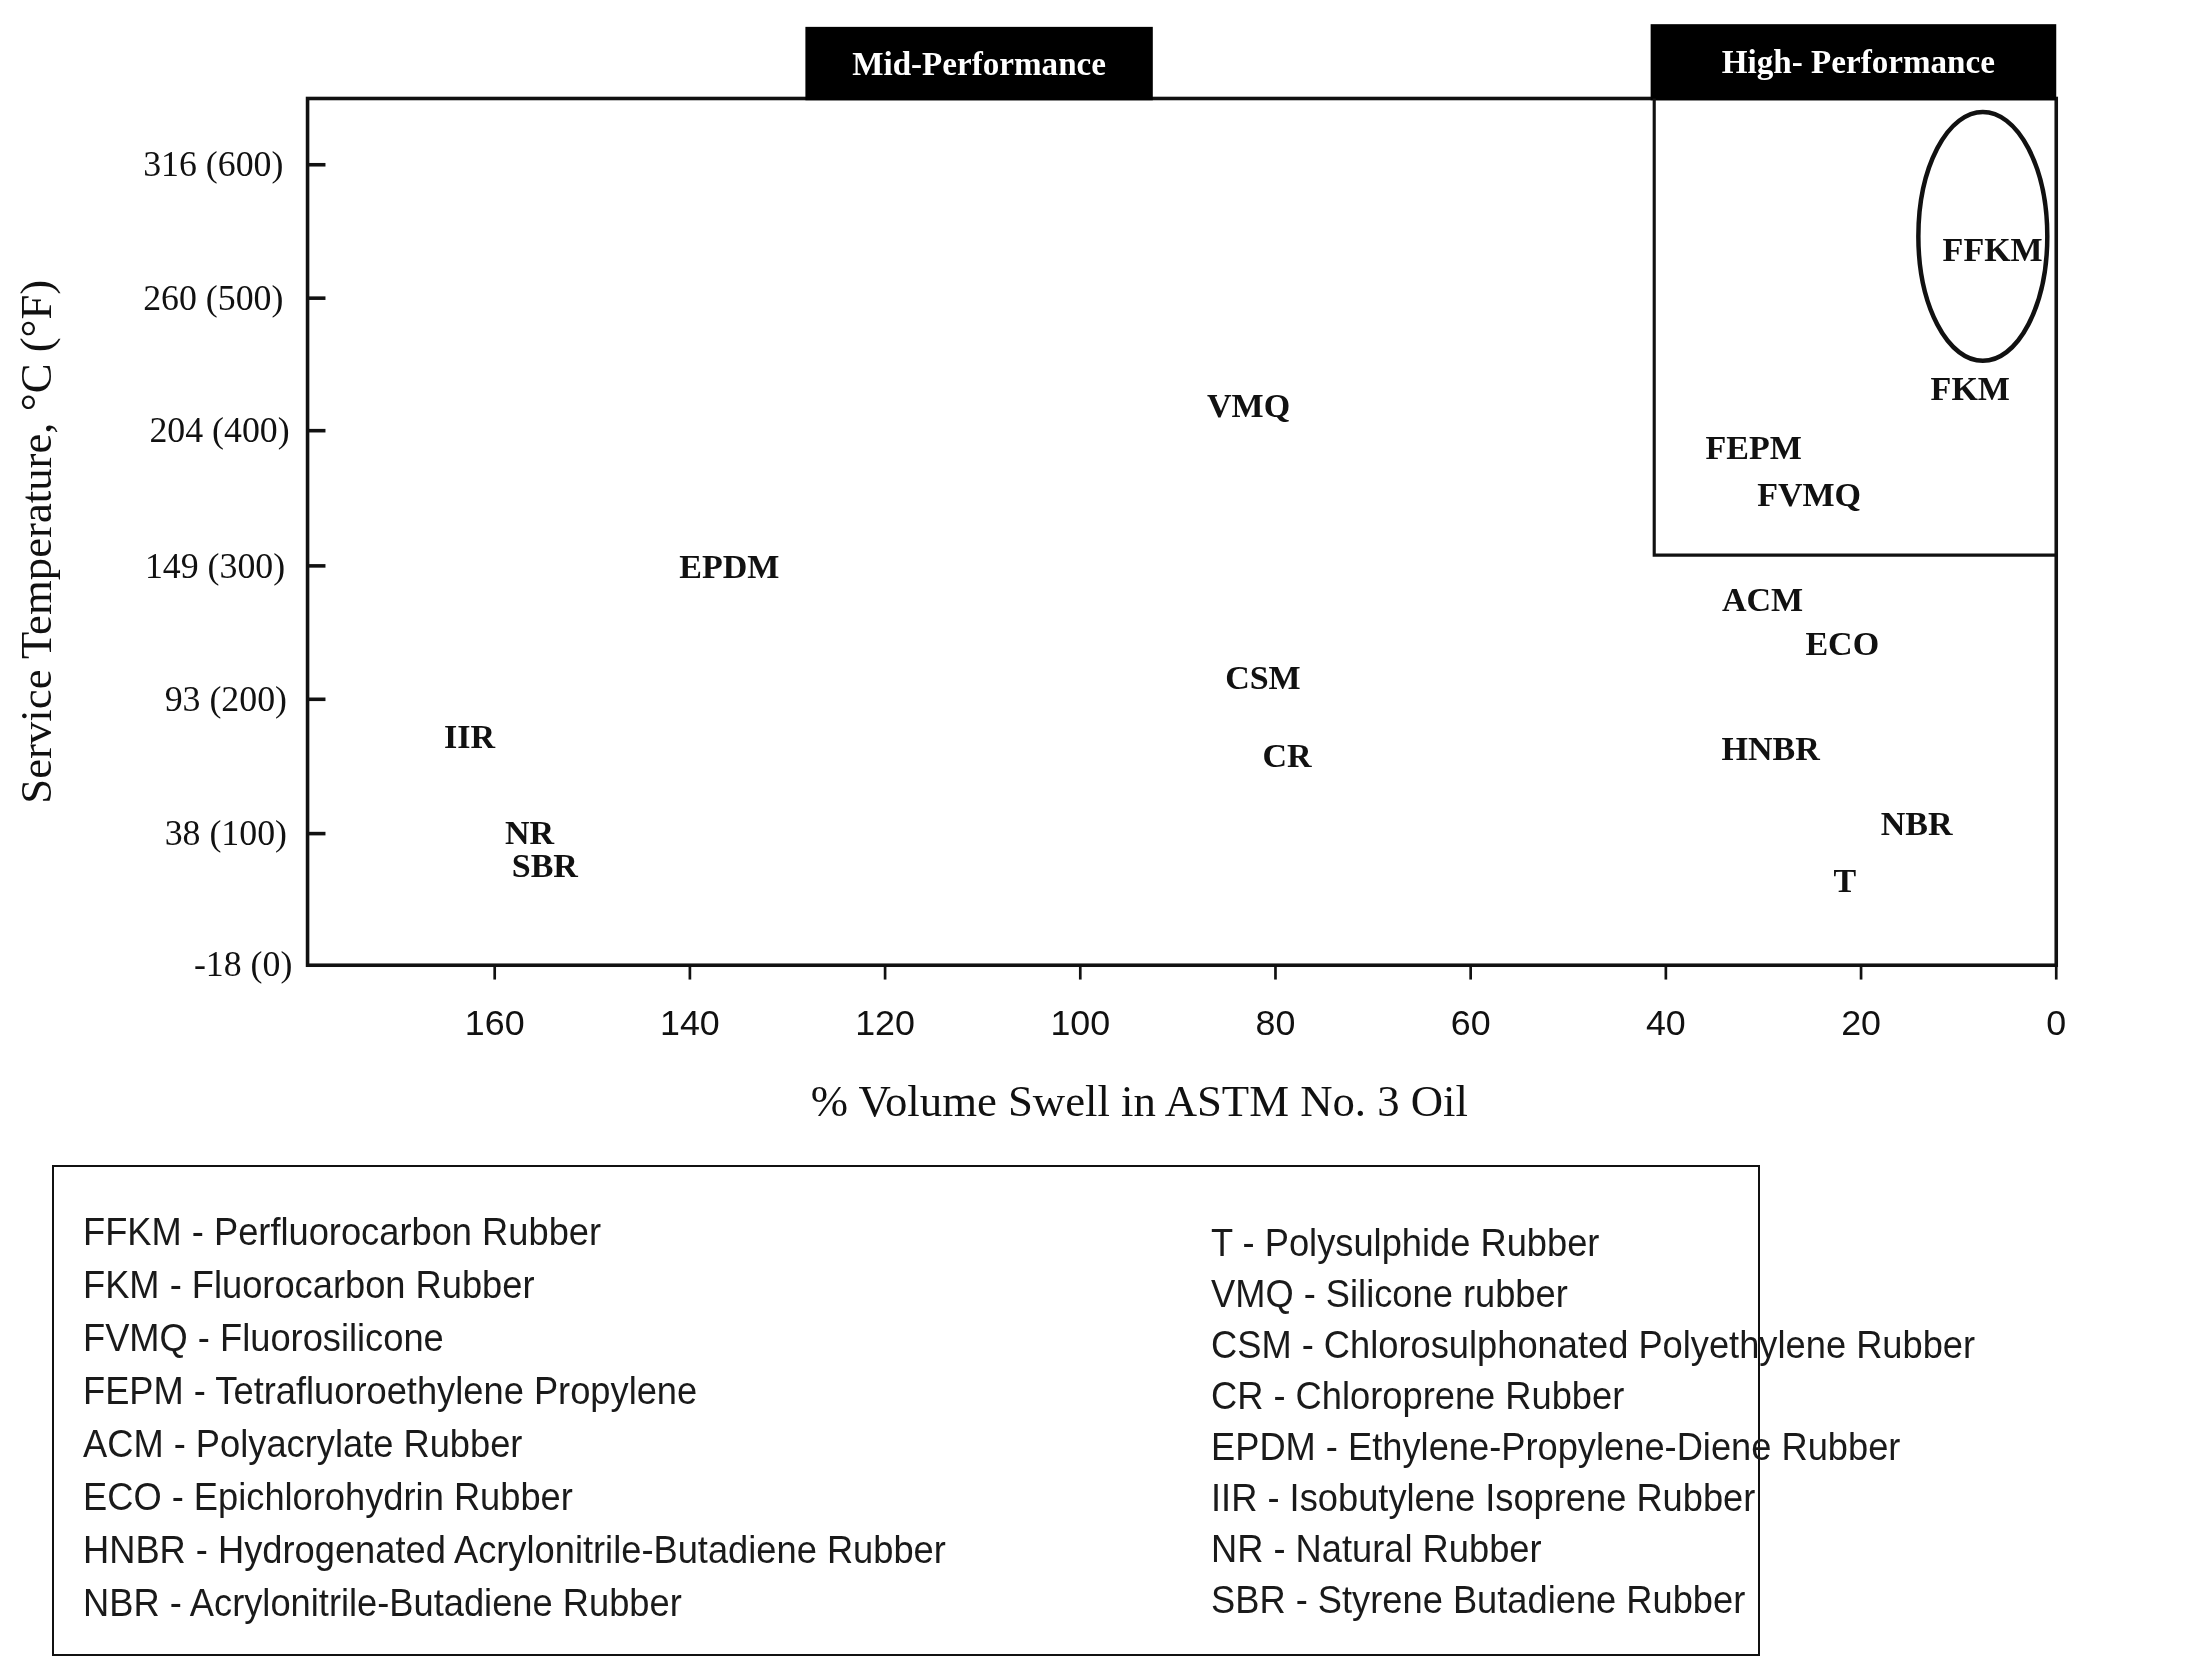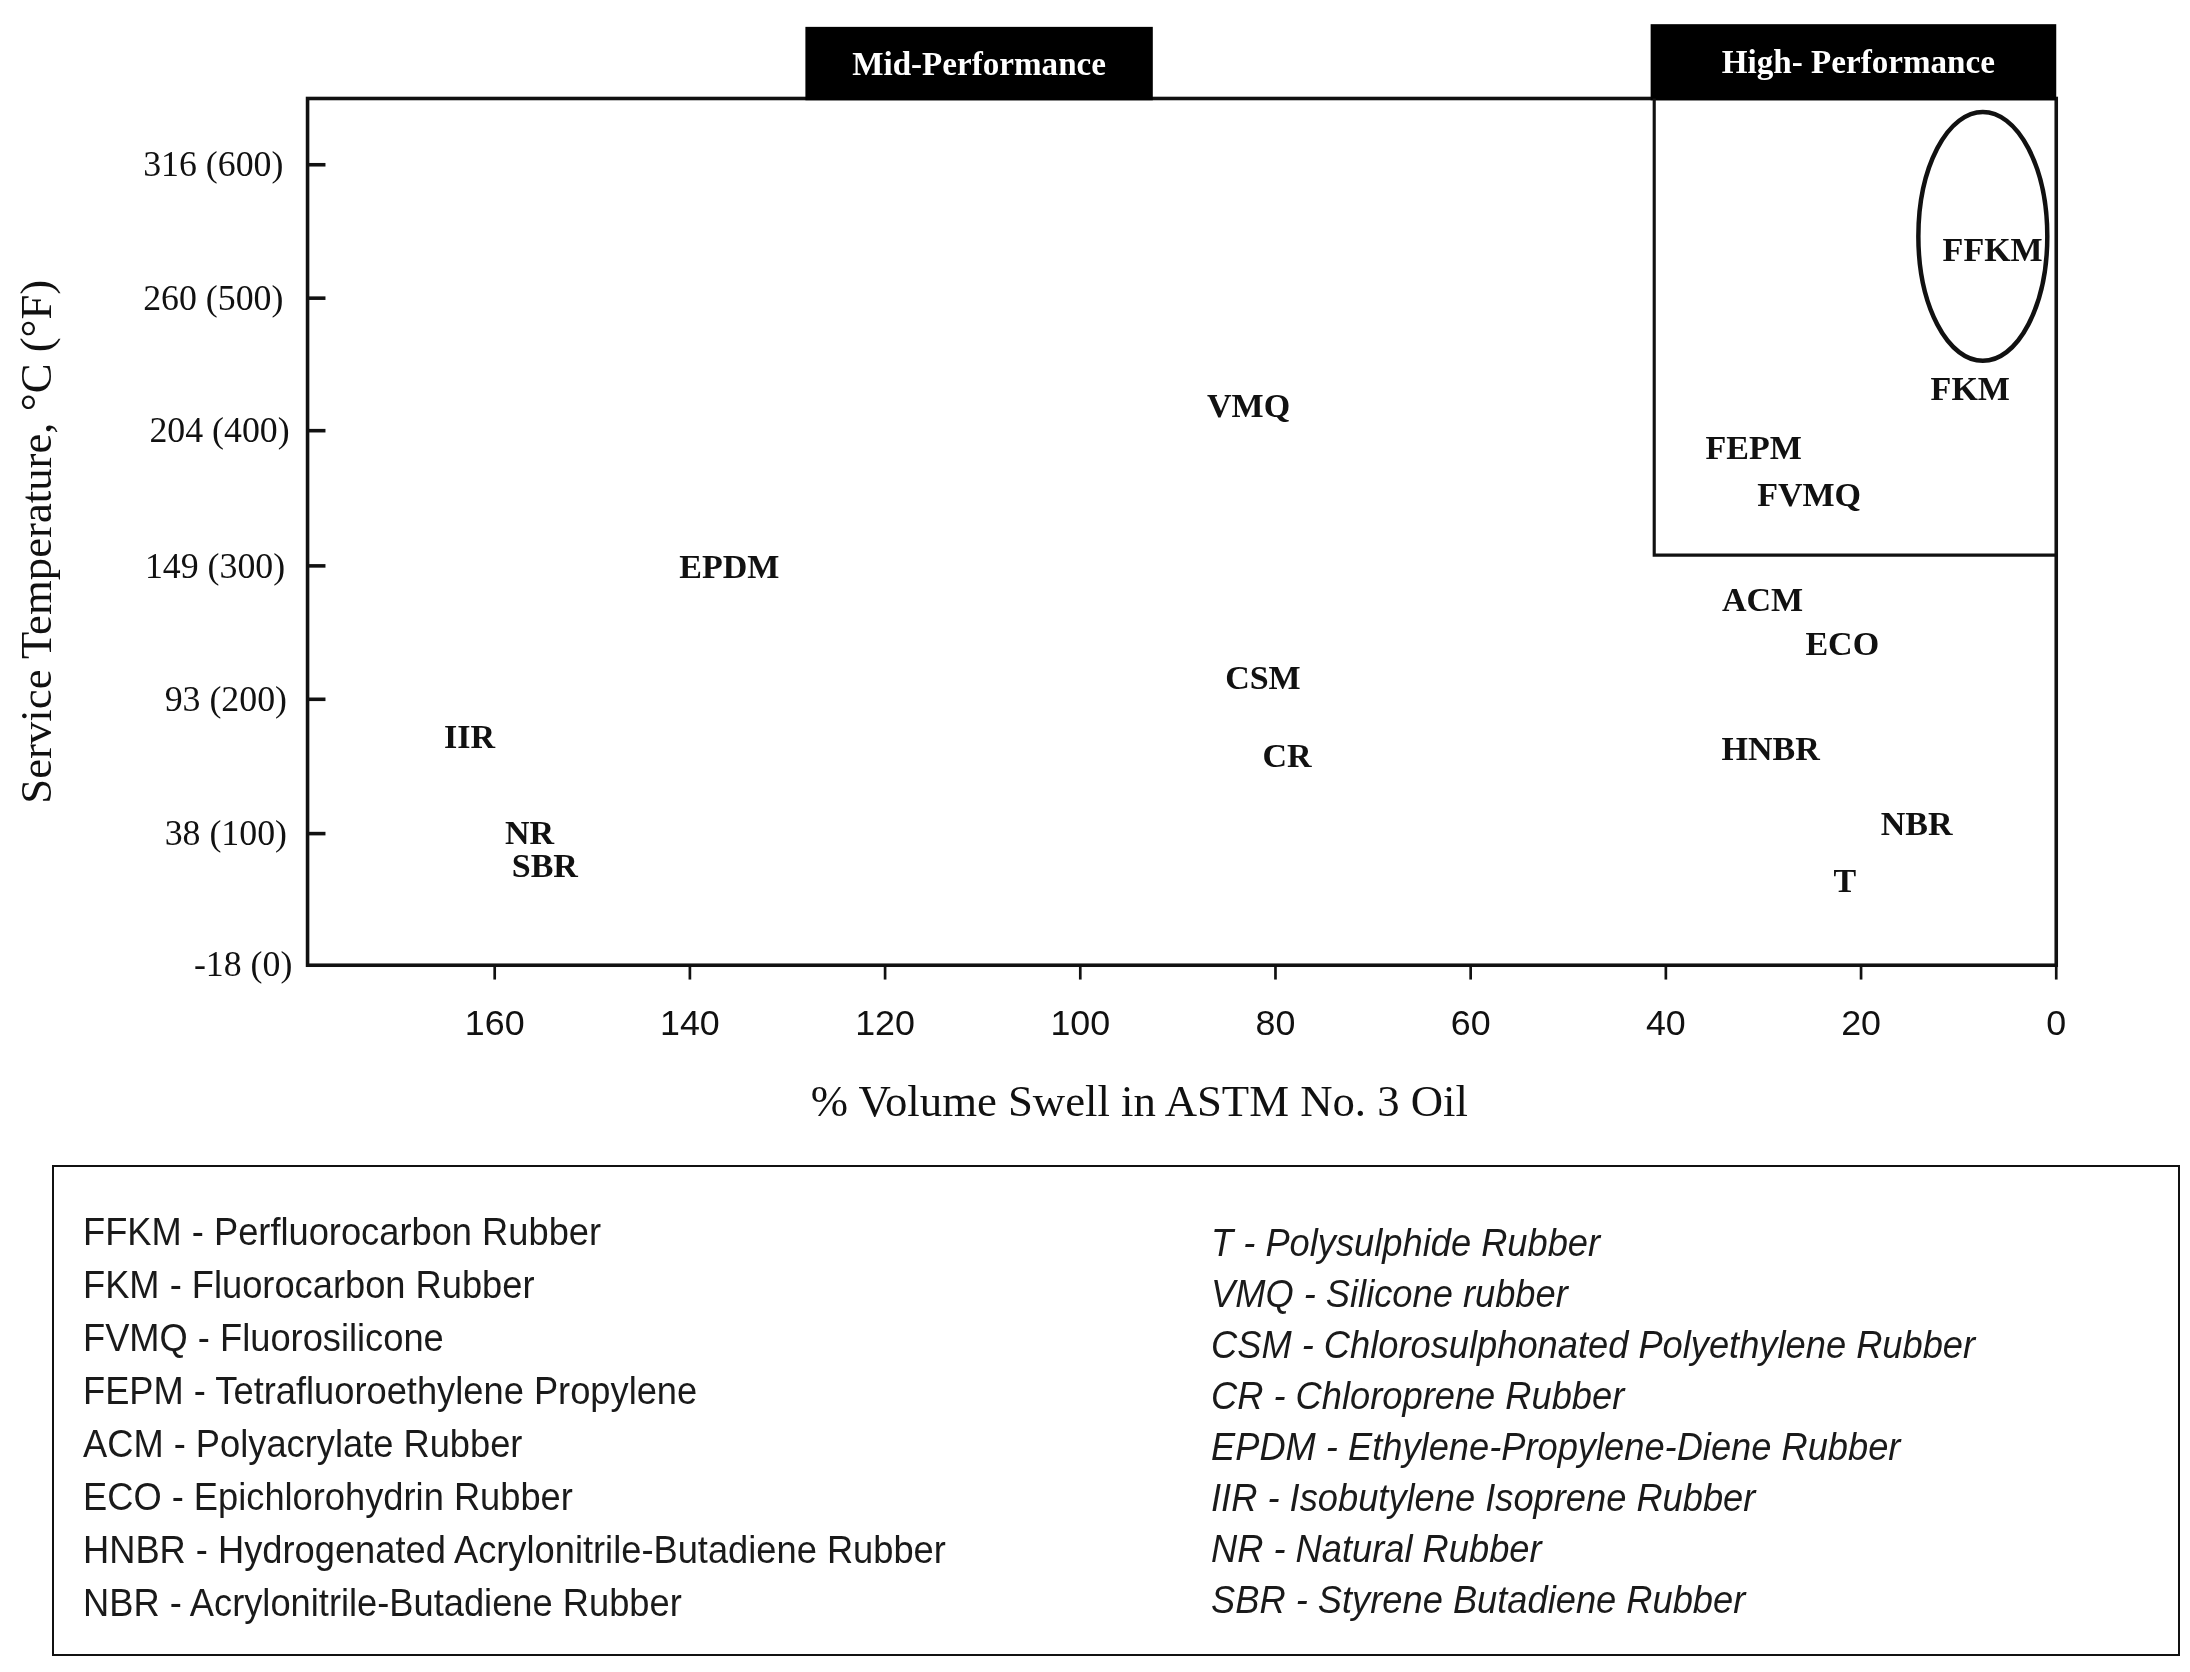--- a/index.html
+++ b/index.html
@@ -3,24 +3,24 @@
 <meta charset="utf-8">
 <style>
   html, body { margin:0; padding:0; background:#ffffff; }
   body { width:2191px; height:1673px; position:relative; overflow:hidden; font-family:"Liberation Serif", "DejaVu Serif", serif; color:#111; }
   #chart-svg { position:absolute; left:0; top:0; }
   .tick-label { font-family:"Liberation Serif", serif; font-size:40px; fill:#111; }
   .x-tick-label { font-family:"Liberation Sans", sans-serif; font-size:40px; fill:#111; }
   .axis-title { font-family:"Liberation Serif", serif; font-size:50px; fill:#111; }
   .pt-label { font-family:"Liberation Serif", serif; font-size:38px; font-weight:bold; fill:#111; }
   .band-label { font-family:"Liberation Serif", serif; font-size:37px; font-weight:bold; fill:#fff; }
-  .legend { position:absolute; left:52px; top:1165px; width:2128px; height:491px; border:2.7px solid #111; box-sizing:border-box; }
+  .legend { position:absolute; left:52px; top:1165px; width:1708px; height:491px; border:2.7px solid #111; box-sizing:border-box; }
   .legend-col { position:absolute; top:38px; }
   .legend-col.left { left:29px; }
-  .legend-col.right { left:1157px; top:50px;font-style:italic; }
+  .legend-col.right { left:1157px; top:50px; }
   .legend-item { font-family:"Liberation Sans", sans-serif; font-size:39px; line-height:53px; color:#1a1a1a; white-space:nowrap; transform:scaleX(0.93); transform-origin:left center; }
   .legend-col.right .legend-item { line-height:51px; }
 </style>
 </head>
 <body>
 
 <svg id="chart-svg" width="2191" height="1164" viewBox="0 0 2446 1300">
 
   <rect x="343" y="110" width="1953" height="968" fill="none" stroke="#111" stroke-width="4"></rect>
 

